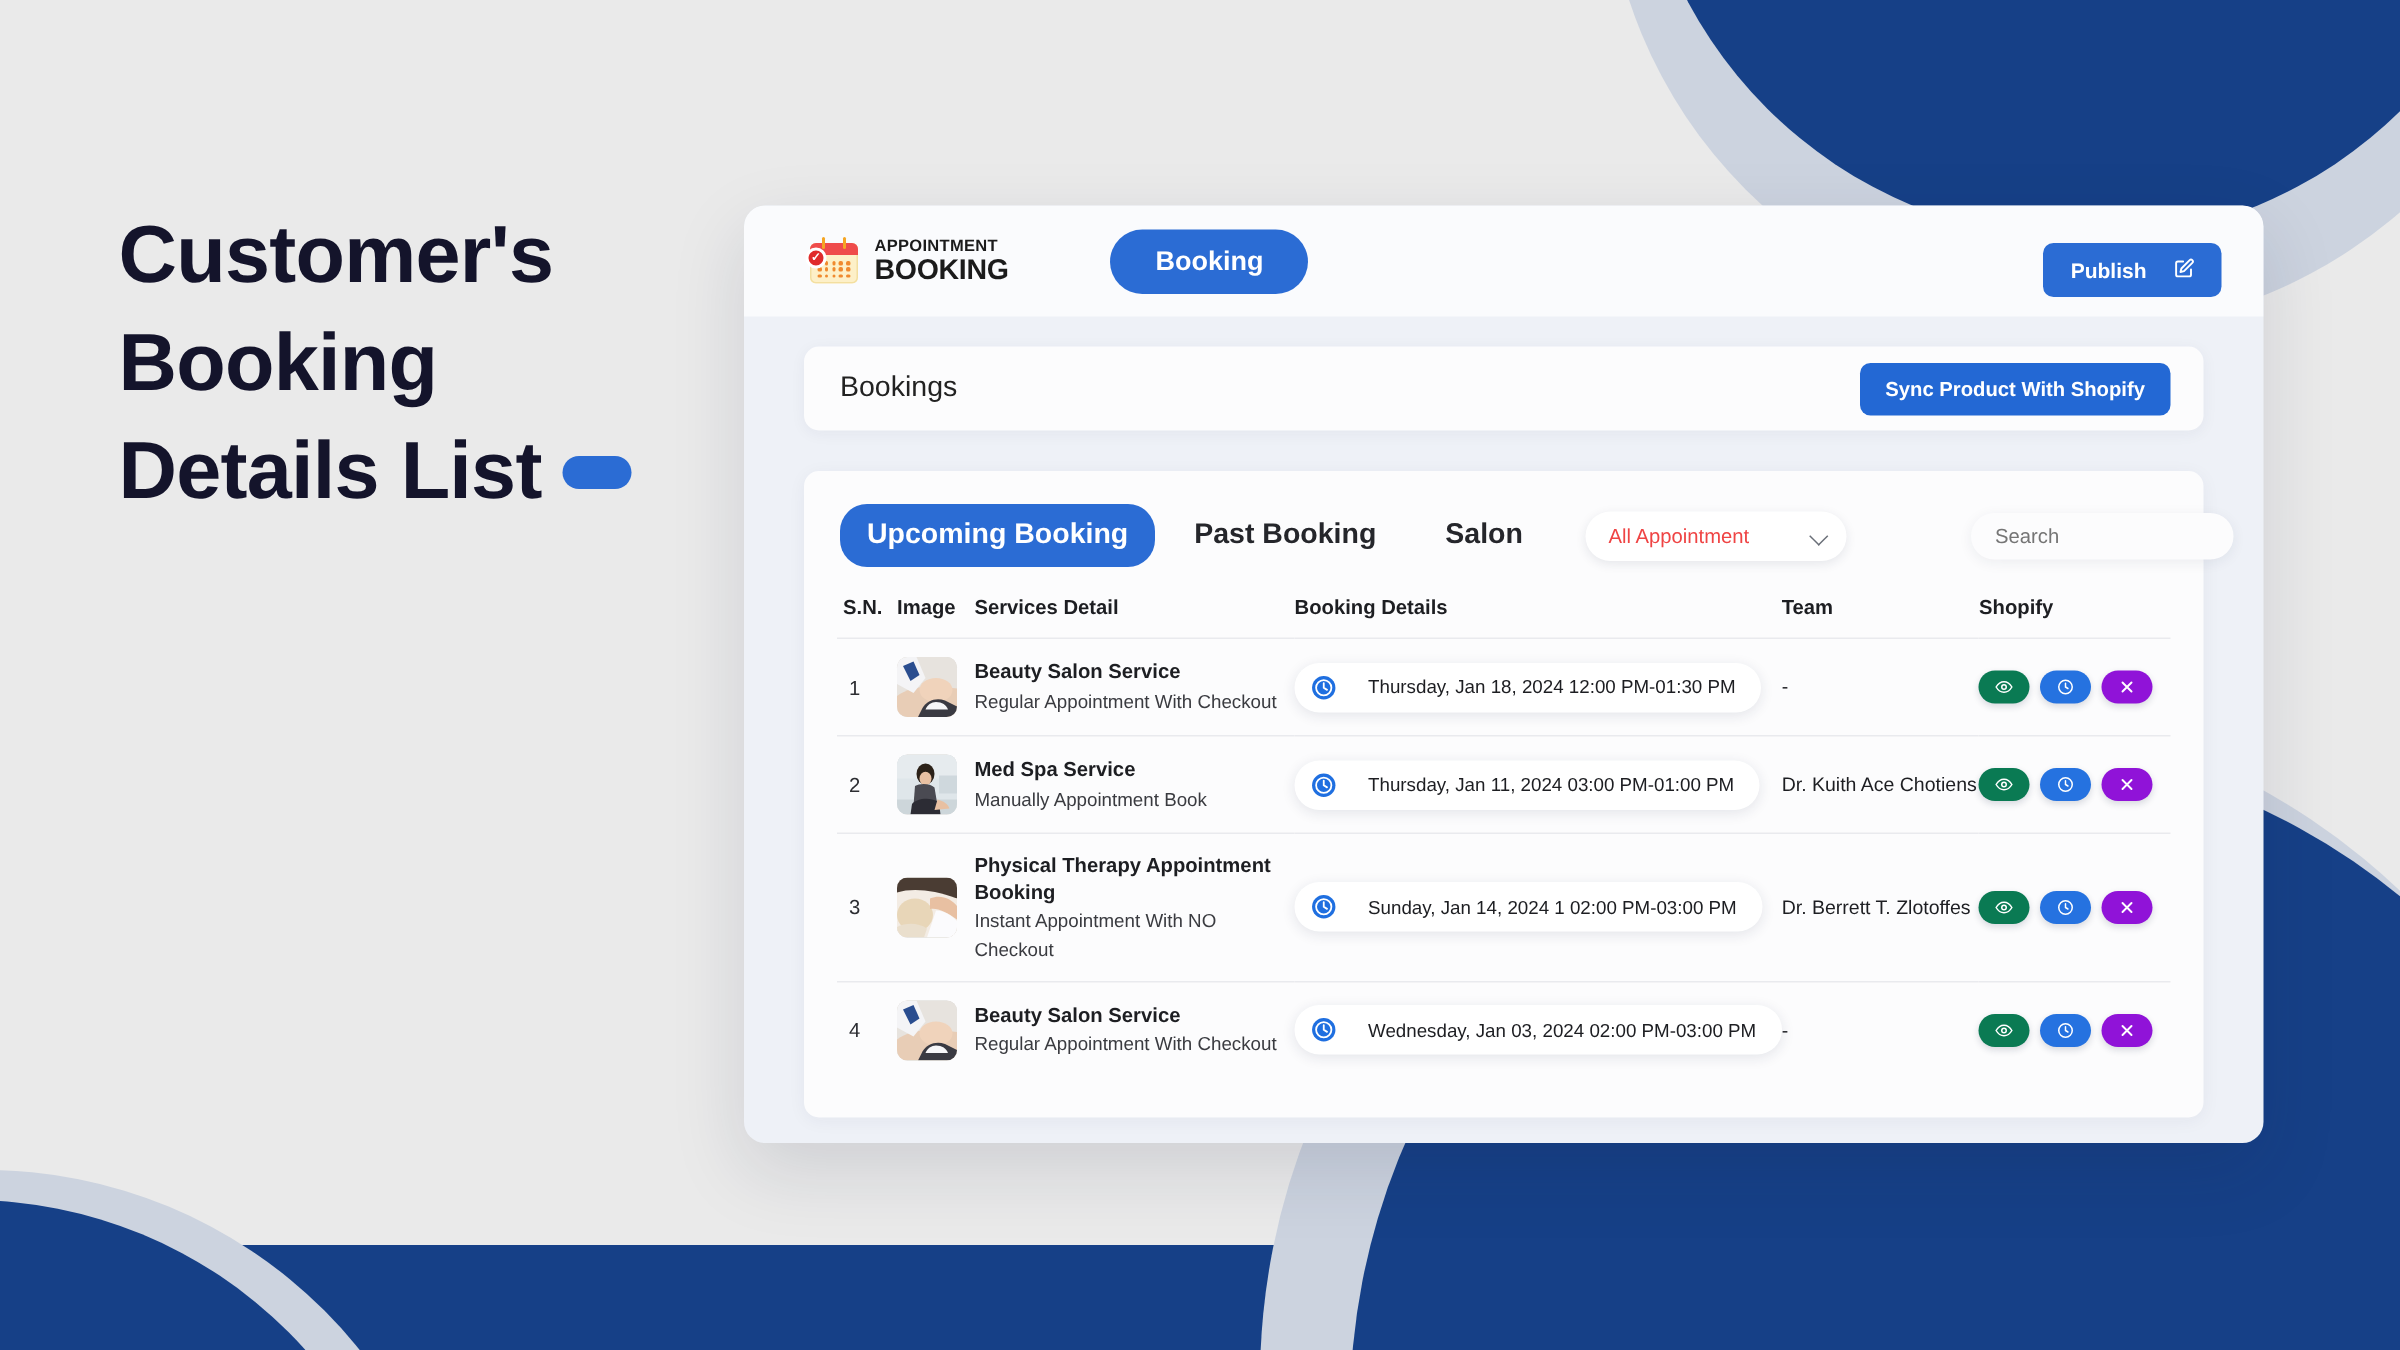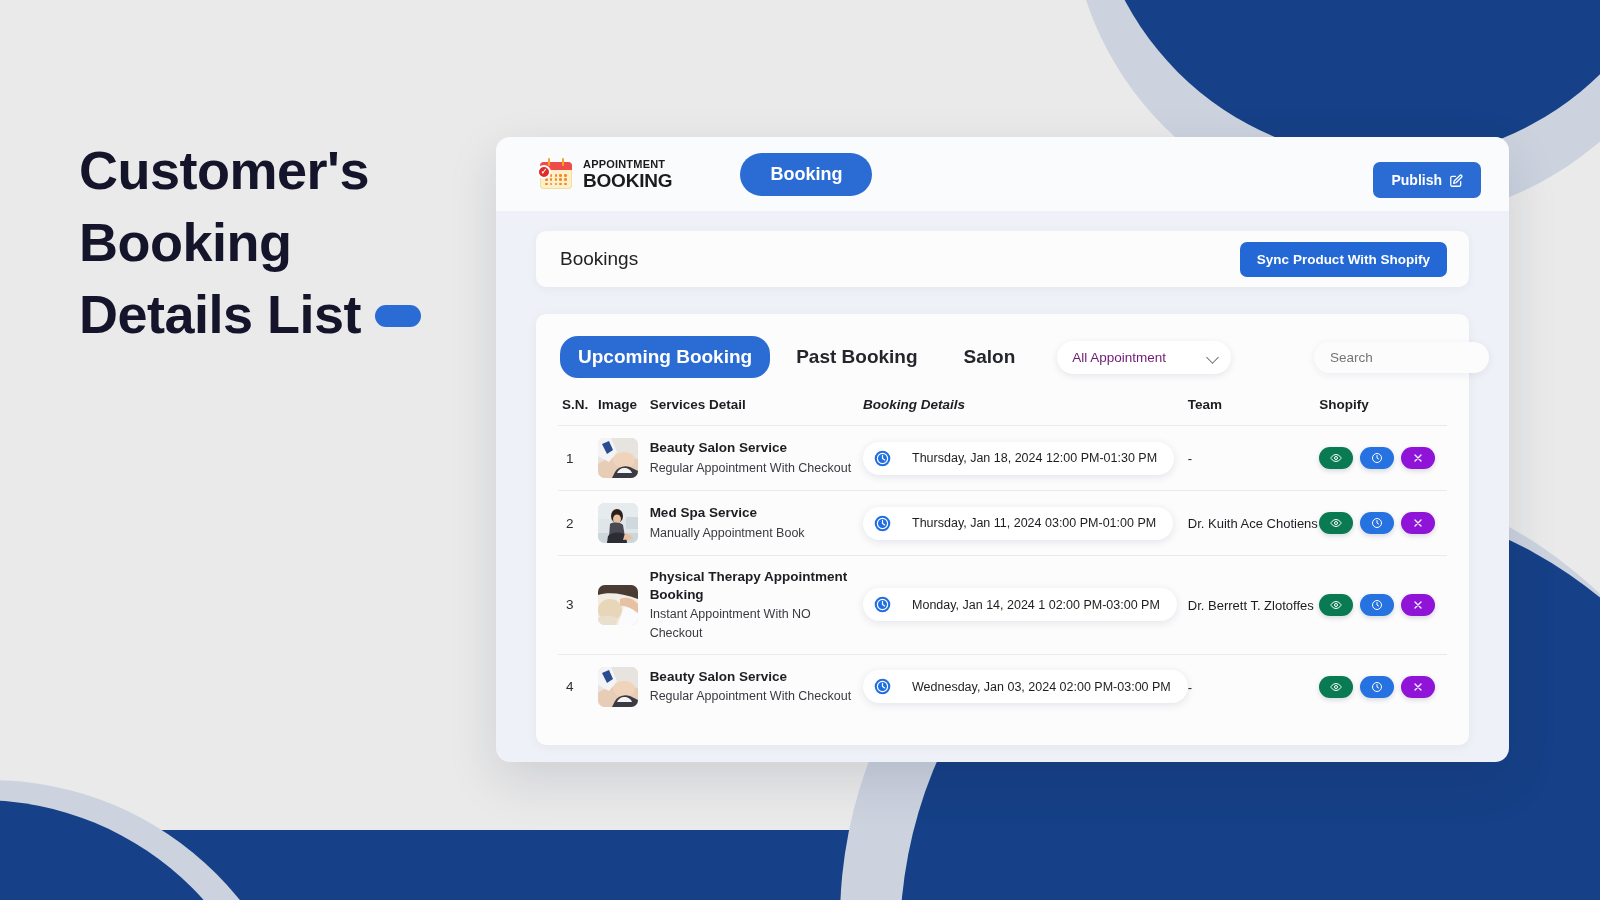--- a/index.html
+++ b/index.html
@@ -163,21 +163,21 @@
   .publish-btn {
     margin-left: auto;
     background: #2b6cd4;
     color: #fff;
     font-size: 14px;
     font-weight: 700;
     padding: 10px 18px;
     border-radius: 7px;
     border: none;
     cursor: pointer;
-    display: flex; align-items: flex-end; gap: 7px; margin-top: 12px;
+    display: flex; align-items: flex-start; gap: 18px; margin-top: 12px;
   }
   .publish-btn svg { width: 14px; height: 14px; }
 
   
   .content { padding: 20px 40px 0 40px; }
   .bookings-card {
     background: #fcfcfd;
     border-radius: 10px;
     height: 56px;
     display: flex;
@@ -225,21 +225,21 @@
     margin-left: 24px;
     position: relative;
     width: 174px; height: 33px;
     background: #fff;
     border-radius: 17px;
     box-shadow: 0 2px 7px rgba(30,40,70,.10);
     display: flex; align-items: center;
     padding: 0 15px;
     cursor: pointer;
   }
-  .select-wrap .label { font-size: 13.5px; color: #701a75; font-weight: 400; }
+  .select-wrap .label { font-size: 13.5px; color: #ef4444; font-weight: 400; }
   .select-wrap .chev {
     position: absolute; right: 14px; top: 12px;
     width: 9px; height: 9px;
     border-right: 1.6px solid #6a6f78;
     border-bottom: 1.6px solid #6a6f78;
     transform: rotate(45deg);
   }
   .search-wrap {
     margin-left: auto;
     margin-right: -42px;
@@ -261,21 +261,21 @@
   th {
     text-align: left;
     font-size: 13.5px;
     font-weight: 700;
     color: #1d1e22;
     padding: 0 0 13px 0;
   }
   th.c-sn { width: 42px; padding-left: 4px; }
   th.c-img { width: 54px; }
   th.c-svc { width: 240px; }
-  th.c-book { width: 285px; font-style: italic; }
+  th.c-book { width: 285px; }
   th.c-team { width: 148px; }
   th.c-act { width: 130px; }
   tbody tr { border-top: 1px solid #e9eaee; }
   td { padding: 12px 0; vertical-align: middle; }
   td.c-sn { font-size: 13.5px; color: #2c2d32; padding-left: 8px; }
   .thumb {
     width: 40px; height: 40px;
     border-radius: 7px;
     overflow: hidden;
     position: relative;
@@ -532,21 +532,21 @@
                 <td>
                   <div class="svc-name">Physical Therapy Appointment Booking</div>
                   <div class="svc-sub">Instant Appointment With NO Checkout</div>
                 </td>
                 <td><span class="date-pill">
                     <svg class="clock-ic" viewBox="0 0 24 24">
                       <circle cx="12" cy="12" r="11" fill="#1f6fe0"></circle>
                       <circle cx="12" cy="12" r="7.2" fill="none" stroke="#ffffff" stroke-width="1.7"></circle>
                       <path d="M12 7.6V12l3.1 2" fill="none" stroke="#ffffff" stroke-width="1.7" stroke-linecap="round"></path>
                     </svg>
-                    <span class="date-text">Monday, Jan 14, 2024 1 02:00 PM-03:00 PM</span>
+                    <span class="date-text">Sunday, Jan 14, 2024 1 02:00 PM-03:00 PM</span>
                   </span></td>
                 <td><span class="team-text">Dr. Berrett T. Zlotoffes</span></td>
                 <td>
                   <div class="actions">
                     <button class="act-btn act-view">
                       <svg viewBox="0 0 24 24" fill="none" stroke="#ffffff" stroke-width="2">
                         <path d="M1.5 12S5.5 5 12 5s10.5 7 10.5 7-4 7-10.5 7S1.5 12 1.5 12z"></path>
                         <circle cx="12" cy="12" r="3"></circle>
                       </svg>
                     </button>

